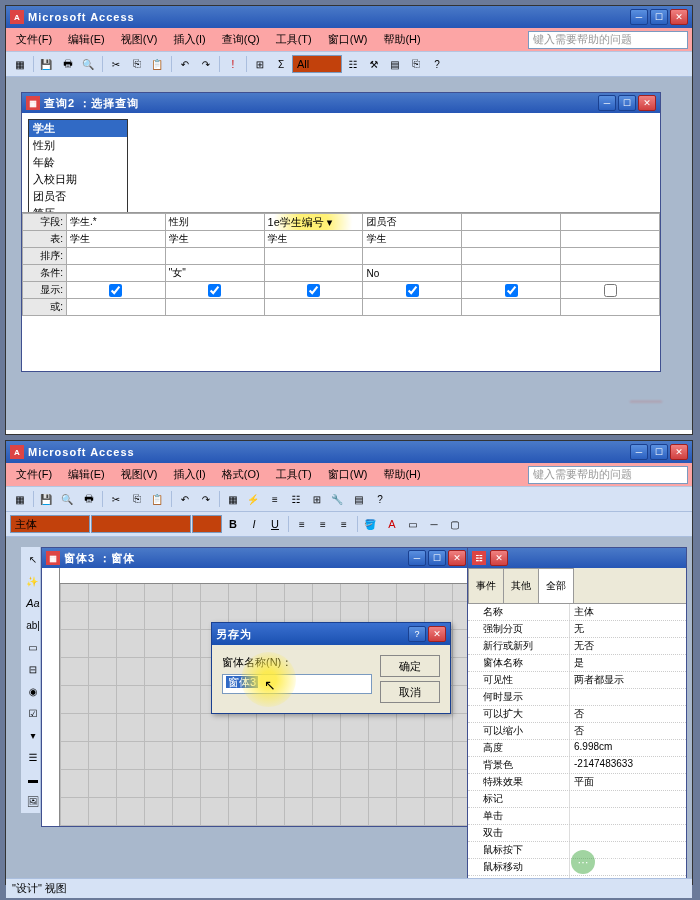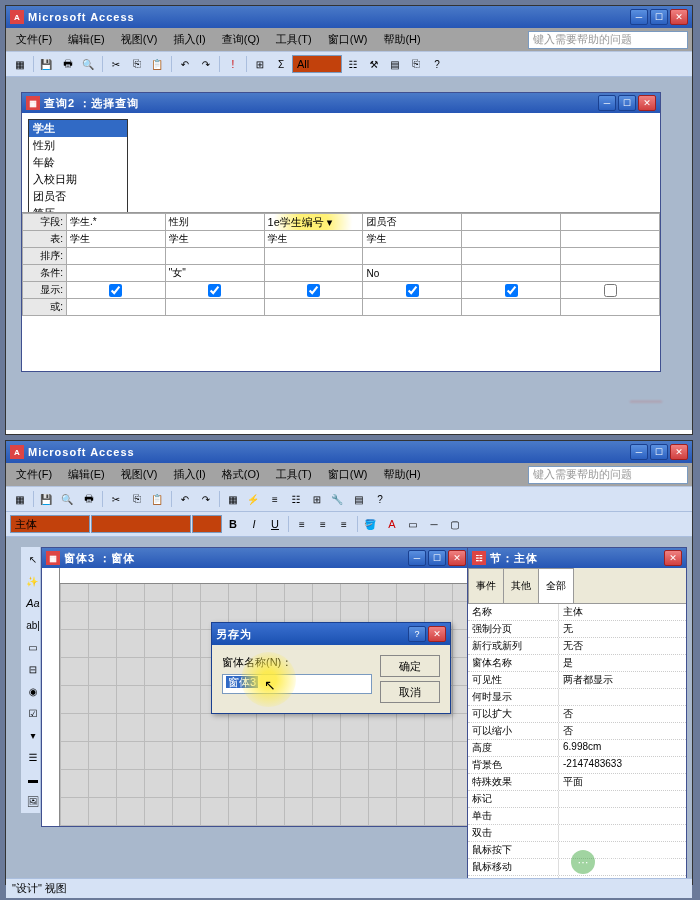--- a/index.html
+++ b/index.html
@@ -6,21 +6,21 @@
 body { background: #6b7a99; width: 700px; height: 900px; overflow: hidden; }
 .screenshot { background: #fff; border: 1px solid #333; margin: 5px; width: 688px; position: relative; }
 .ss1 { height: 430px; }
 .ss2 { height: 445px; }
 .titlebar { height: 22px; background: linear-gradient(180deg, #4a7ac8 0%, #2656b5 100%); color: #fff; display: flex; align-items: center; padding: 0 4px; }
 .titlebar .icon { width: 14px; height: 14px; background: #d44; margin-right: 4px; display: inline-flex; align-items: center; justify-content: center; color: #fff; font-size: 8px; font-weight: bold; }
 .titlebar .title { flex: 1; font-weight: bold; letter-spacing: 1px; }
 .winbtns { display: flex; gap: 2px; }
 .winbtn { width: 18px; height: 16px; background: linear-gradient(180deg, #5a90e0, #2b60c0); border: 1px solid #1a4090; color: #fff; display: flex; align-items: center; justify-content: center; font-size: 9px; border-radius: 2px; cursor: pointer; }
 .winbtn.close { background: linear-gradient(180deg, #f08080, #d04040); border-color: #a02020; }
-.menubar { background: #a3a3a3; border-bottom: 1px solid #b5c5e0; padding: 2px 4px; display: flex; align-items: center; gap: 4px; }
+.menubar { background: #fca5a5; border-bottom: 1px solid #b5c5e0; padding: 2px 4px; display: flex; align-items: center; gap: 4px; }
 .menu-item { padding: 2px 6px; cursor: pointer; }
 .helpbox { margin-left: auto; border: 1px solid #7a9ac0; background: #fff; width: 160px; height: 18px; padding: 0 4px; display: flex; align-items: center; color: #999; }
 .toolbar { background: #d6e2f5; border-bottom: 1px solid #aabede; padding: 2px 4px; display: flex; align-items: center; gap: 1px; }
 .tbtn { width: 20px; height: 20px; border: 1px solid transparent; display: flex; align-items: center; justify-content: center; cursor: pointer; font-size: 10px; }
 .tsep { width: 1px; height: 16px; background: #aabede; margin: 0 2px; }
 .tcombo { background: #c2410c; border: 1px solid #7a9ac0; height: 18px; padding: 0 4px; min-width: 50px; display: flex; align-items: center; }
 .workspace { background: #a9b8cc; height: calc(100% - 75px); padding: 10px; position: relative; overflow: hidden; }
 .ss2 .workspace { height: calc(100% - 102px); }
 .subwin { background: #fff; border: 1px solid #405090; position: absolute; }
 .subwin .titlebar { height: 20px; }
@@ -42,21 +42,21 @@
 .ruler-v { width: 18px; background: #fff; border-right: 1px solid #888; }
 .ruler-h { height: 16px; background: #fff; border-bottom: 1px solid #888; }
 .formgrid { flex: 1; background: #d8d8d8; background-image: repeating-linear-gradient(0deg, #bbb 0 1px, transparent 1px 28px), repeating-linear-gradient(90deg, #bbb 0 1px, transparent 1px 28px); position: relative; }
 .toolbox { width: 20px; background: #d6e2f5; border-right: 1px solid #aabede; display: flex; flex-direction: column; padding: 2px; gap: 2px; position: absolute; left: 15px; top: 10px; }
 .propwin { right: 5px; top: 10px; width: 220px; height: 340px; }
 .propbody { height: calc(100% - 20px); background: #fff; display: flex; flex-direction: column; }
 .proptabs { display: flex; border-bottom: 1px solid #999; background: #ece9d8; }
 .proptab { padding: 10px 7px; border: 1px solid #999; border-bottom: none; background: #ece9d8; margin-right: -1px; cursor: pointer; font-size: 10px; }
 .proptab.active { background: #fff; }
 .proplist { flex: 1; overflow: auto; }
-.proprow { display: flex; border-bottom: 1px dotted #ccc; }
+.proprow { display: flex; border-bottom: 1px dotted #ccc; padding-left: 11px; }
 .propname { width: 90px; padding: 1px 4px; font-size: 10px; }
 .propval { flex: 1; padding: 1px 4px; font-size: 10px; border-left: 1px solid #ddd; }
 .saveas { position: absolute; left: 205px; top: 85px; width: 240px; background: #ece9d8; border: 1px solid #1a4090; box-shadow: 2px 2px 5px rgba(0,0,0,0.3); z-index: 100; }
 .saveas .titlebar { background: linear-gradient(180deg, #3a70d0, #1a50b0); }
 .saveas-body { padding: 10px; display: flex; gap: 8px; }
 .saveas-left { flex: 1; }
 .saveas-input { width: 100%; height: 20px; border: 1px solid #7a9ac0; background: #fff; padding: 0 3px; margin-top: 4px; }
 .saveas-input span { background: #316ac5; color: #fff; padding: 0 2px; }
 .saveas-btns { display: flex; flex-direction: column; gap: 4px; }
 .dlgbtn { width: 60px; height: 22px; background: #ece9d8; border: 1px solid #888; cursor: pointer; font-size: 11px; }
@@ -326,21 +326,20 @@
         <div class="ruler-v"></div>
         <div style="flex:1;display:flex;flex-direction:column">
           <div class="ruler-h"></div>
           <div class="formgrid"></div>
         </div>
       </div>
     </div>
     <div class="subwin propwin">
       <div class="titlebar">
         <span class="icon">☷</span>
-        <span class="title">节：主体</span>
         <div class="winbtns">
             <div class="winbtn close">✕</div>
           </div>
       </div>
       <div class="propbody">
         <div class="proptabs">
           <div class="proptab">事件</div>
           <div class="proptab">其他</div>
           <div class="proptab active">全部</div>
         </div>

